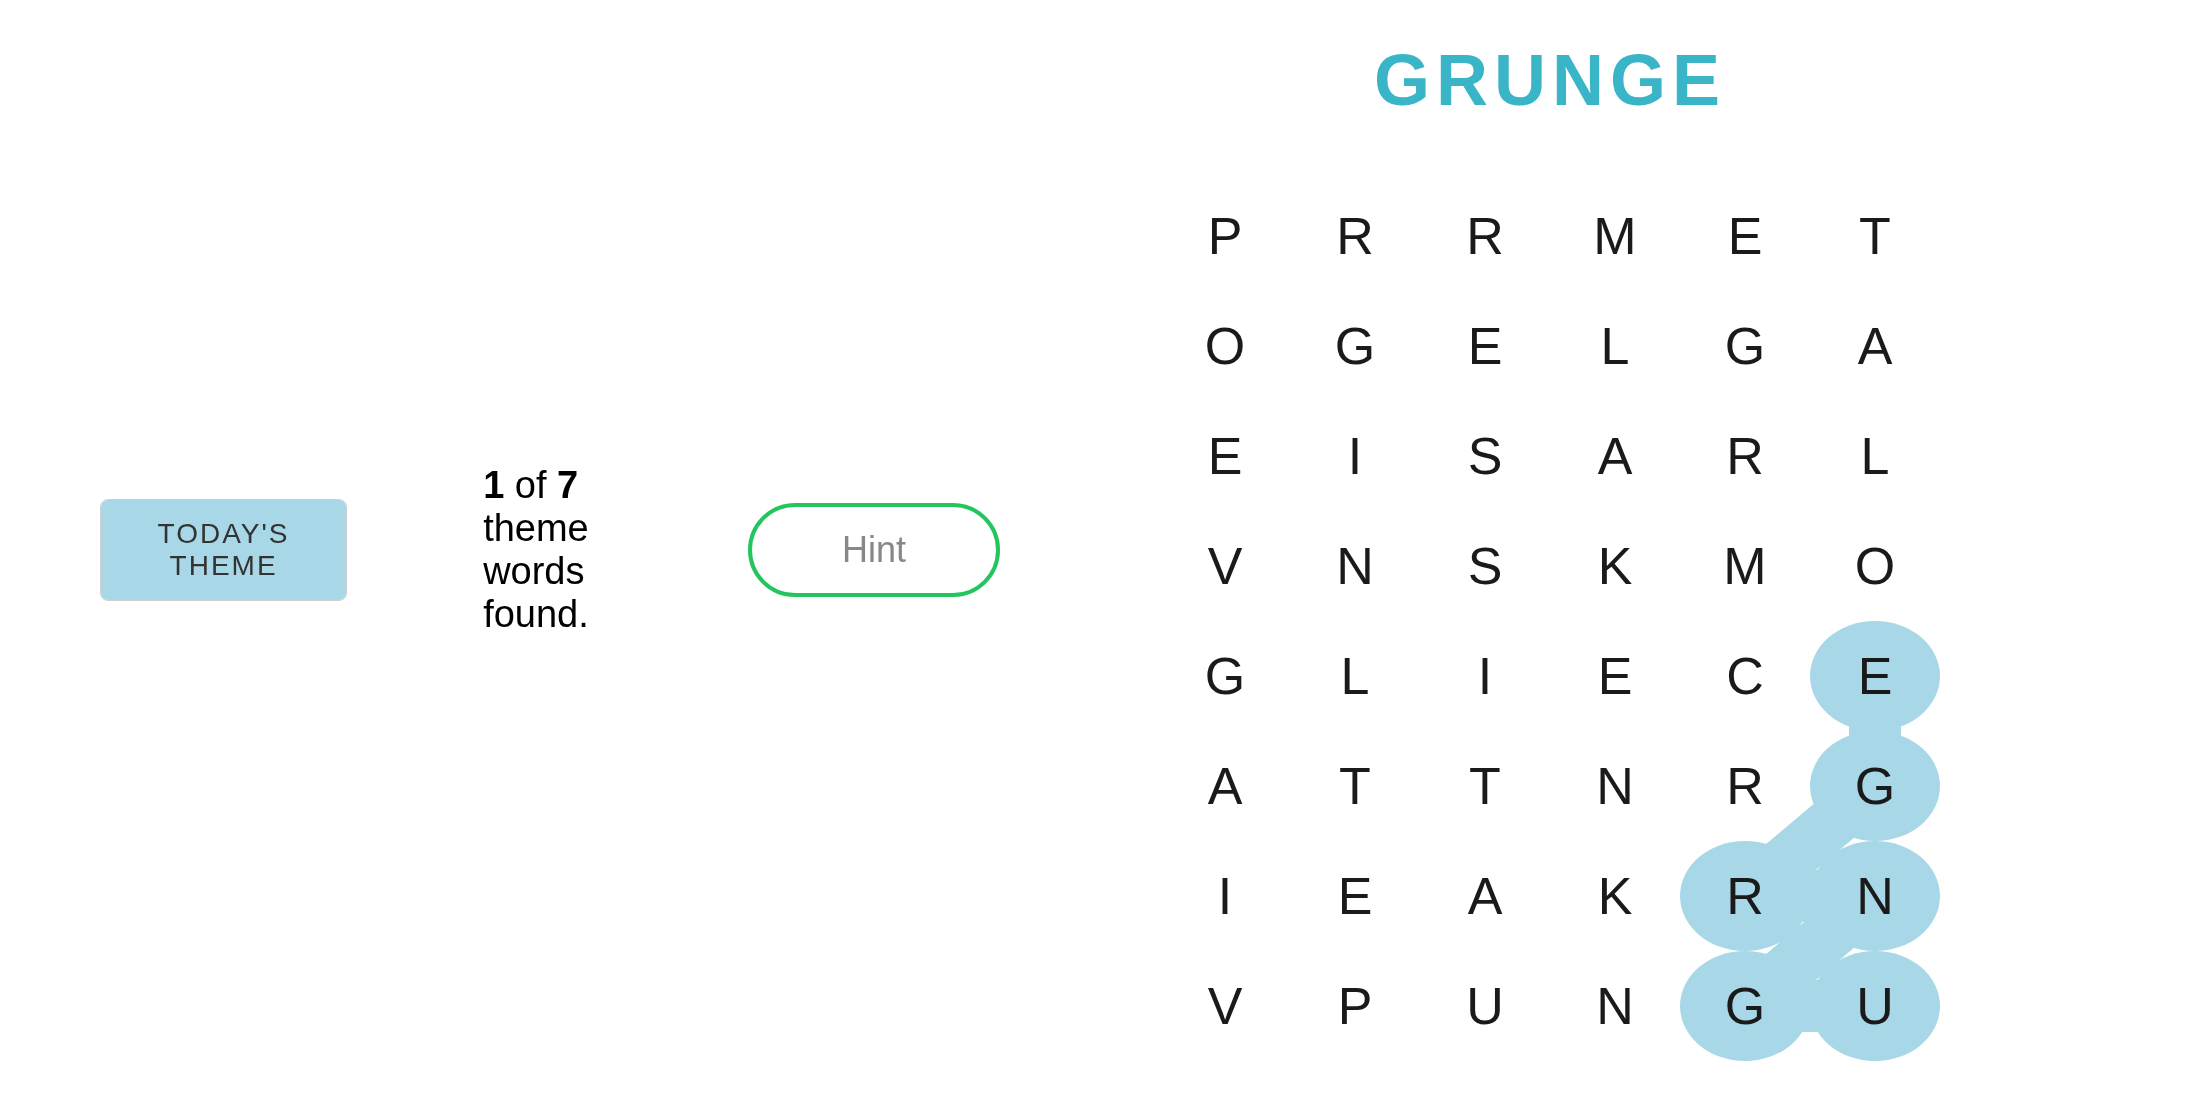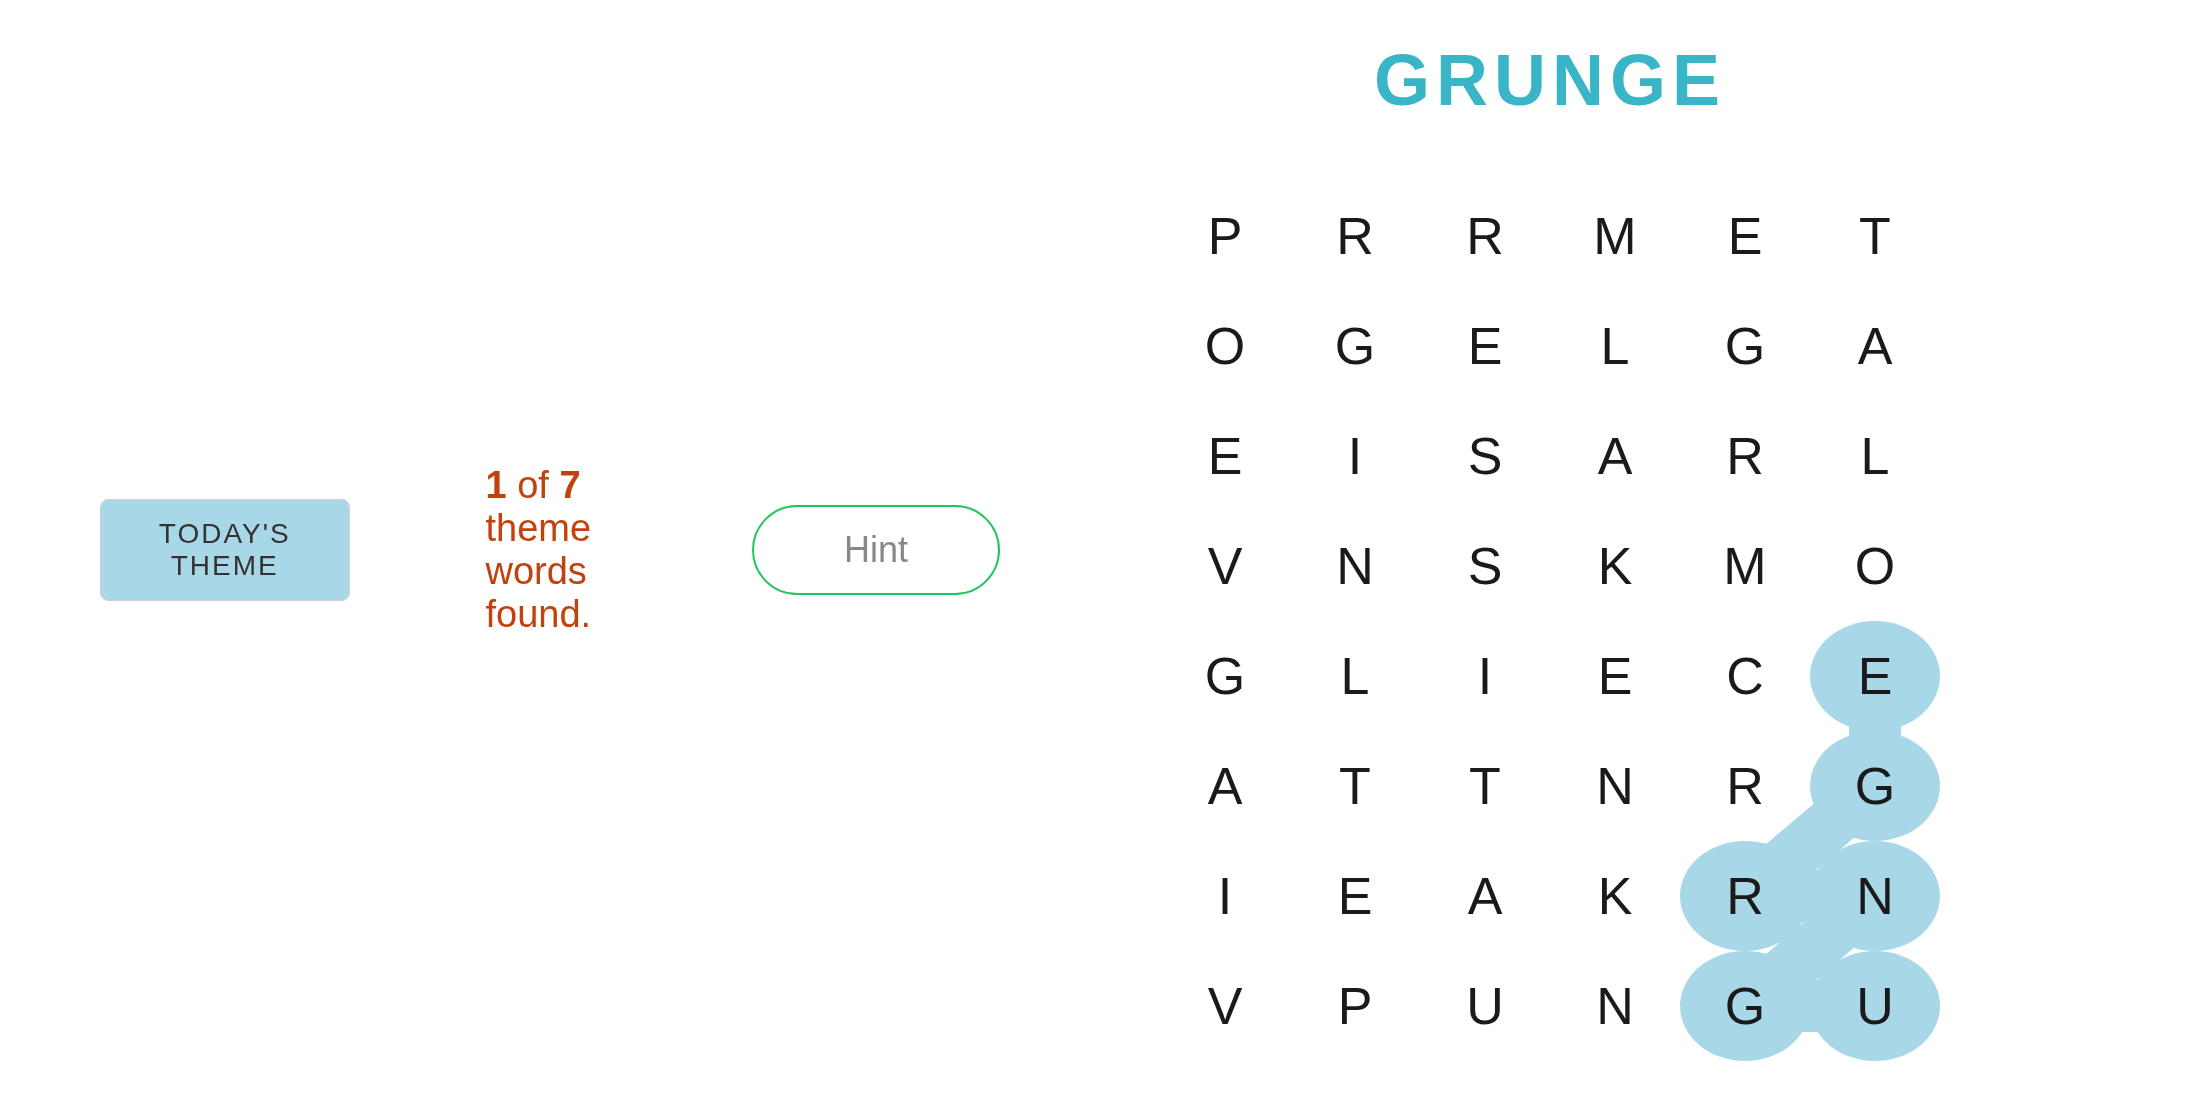--- a/index.html
+++ b/index.html
@@ -66,34 +66,34 @@
     .theme-card-title {
       font-family: Arial, sans-serif;
       font-size: 52px;
       font-weight: bold;
       color: #1a1a1a;
     }
 
     .progress-text {
       font-family: Arial, sans-serif;
       font-size: 38px;
-      color: #c2410c;
+      color: #000000;
       margin-left: 40px;
     }
 
     .progress-text .count-found {
       font-weight: bold;
     }
 
     .progress-text .count-total {
       font-weight: bold;
     }
 
     .hint-button {
-      border: 2px solid #22c55e;
+      border: 4px solid #22c55e;
       border-radius: 50px;
       background: transparent;
       padding: 22px 90px;
       font-family: Arial, sans-serif;
       font-size: 36px;
       color: #888888;
       cursor: pointer;
     }
 
     

